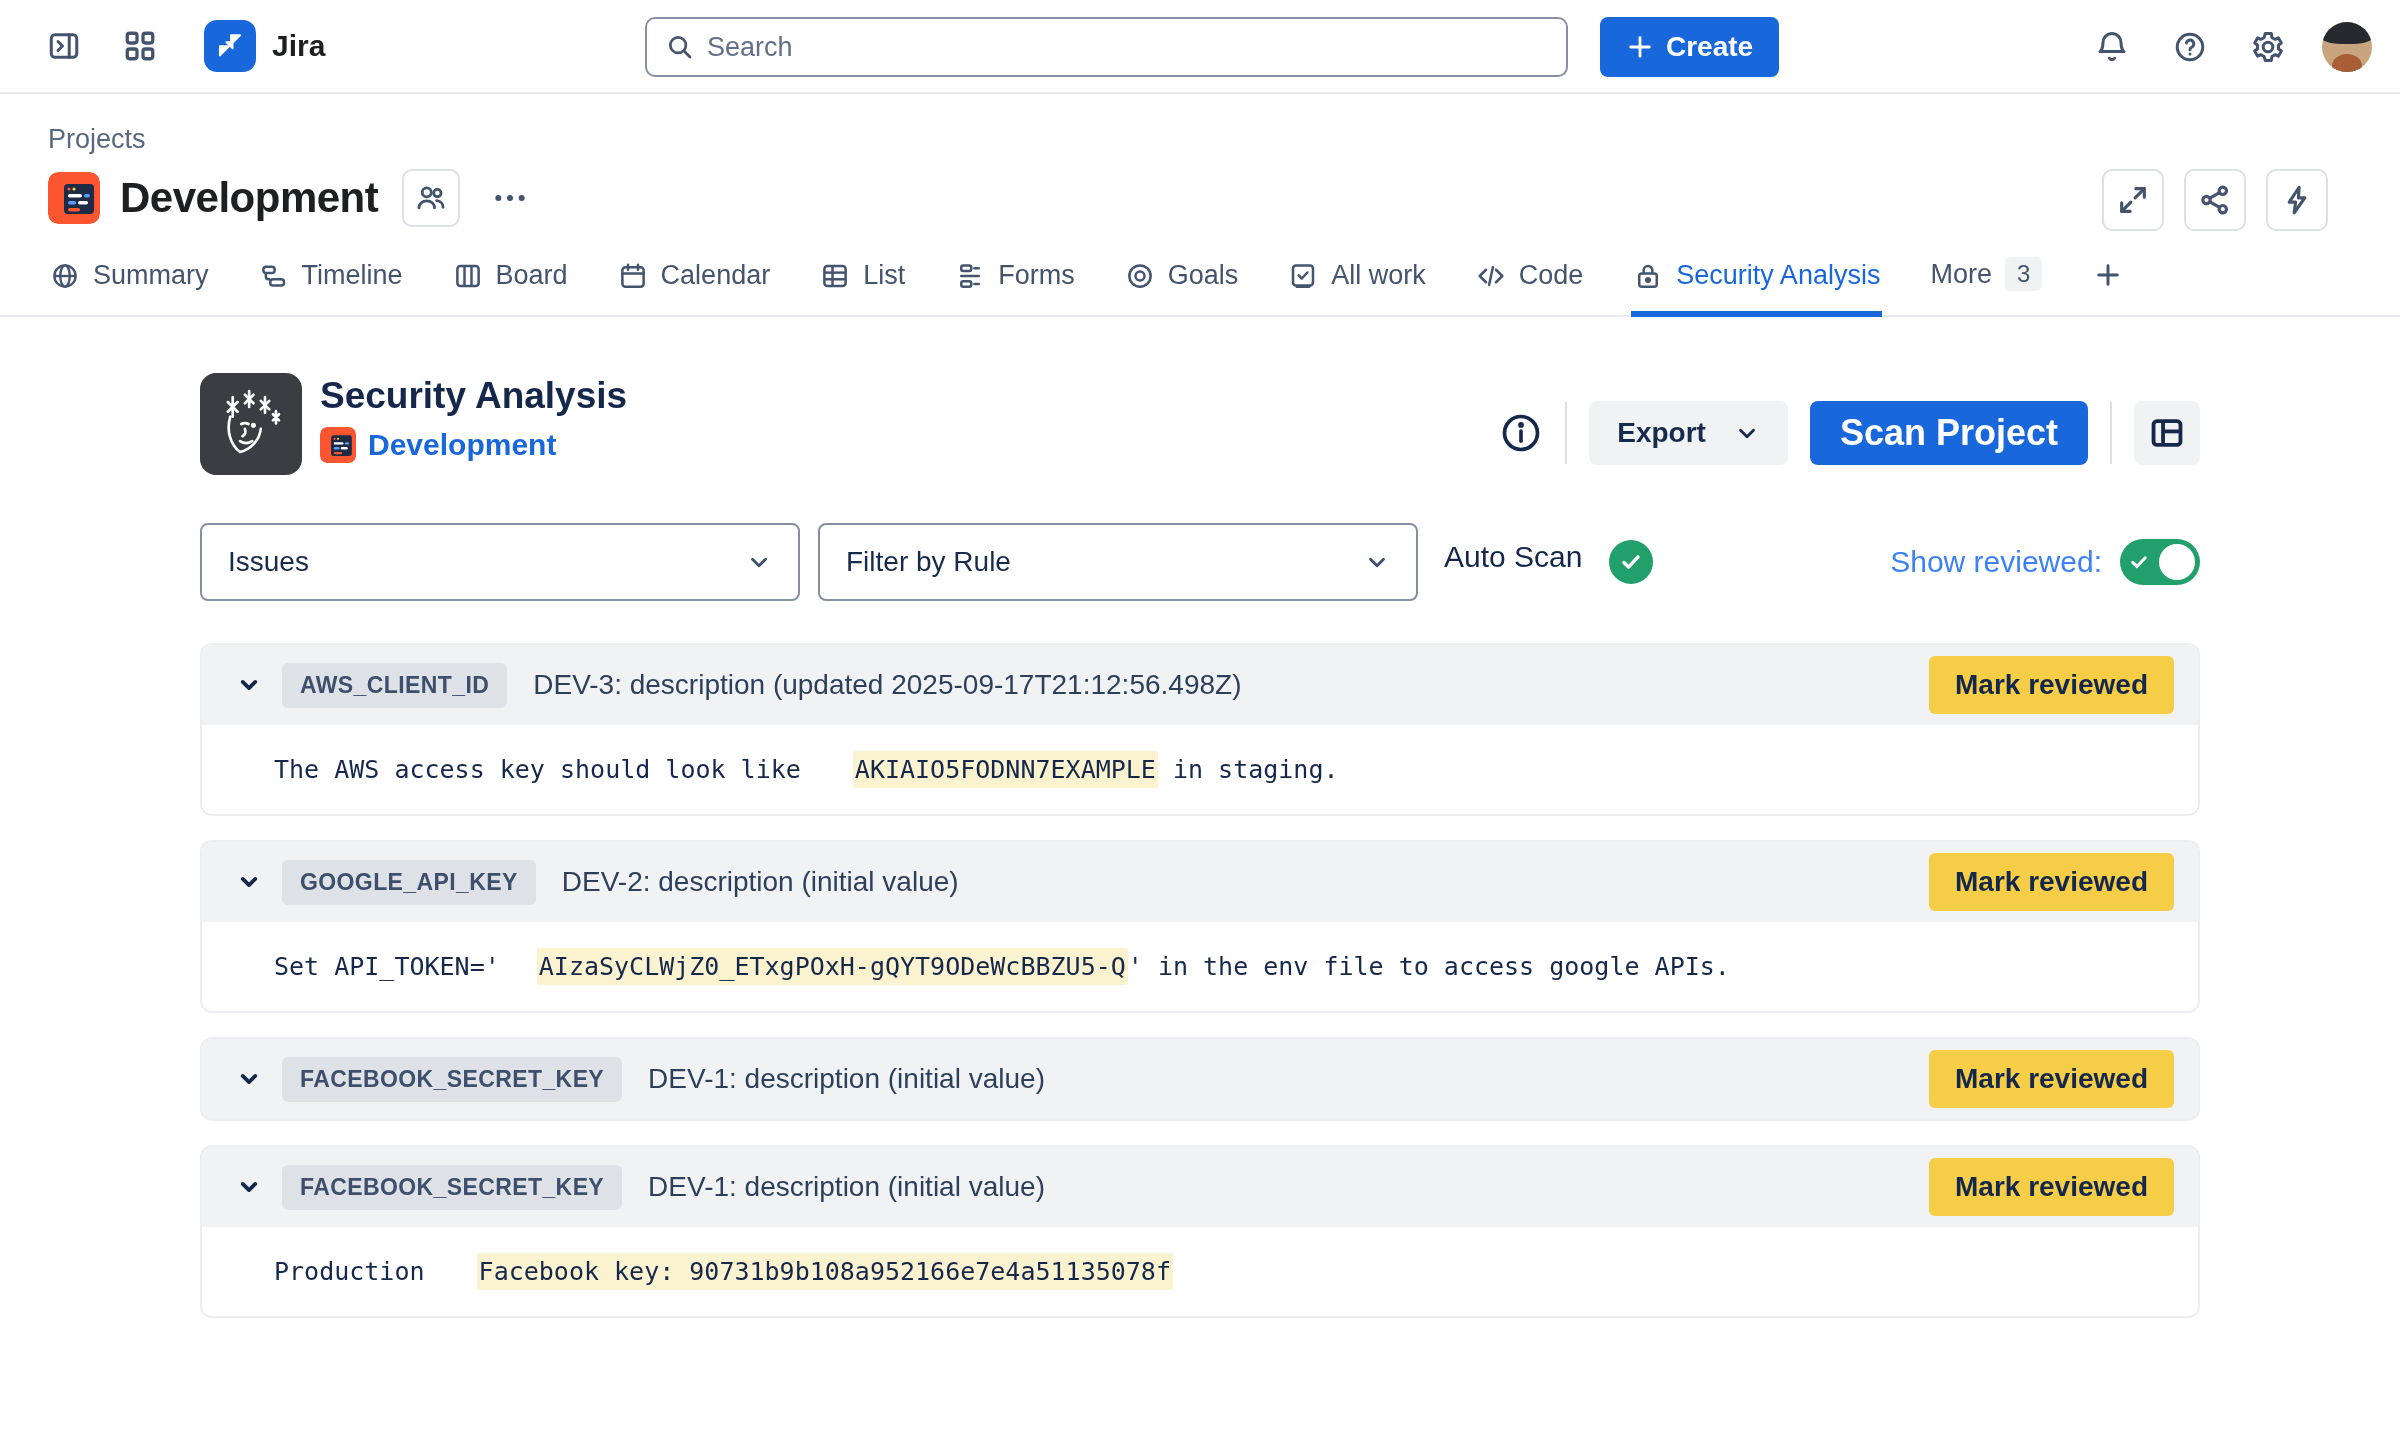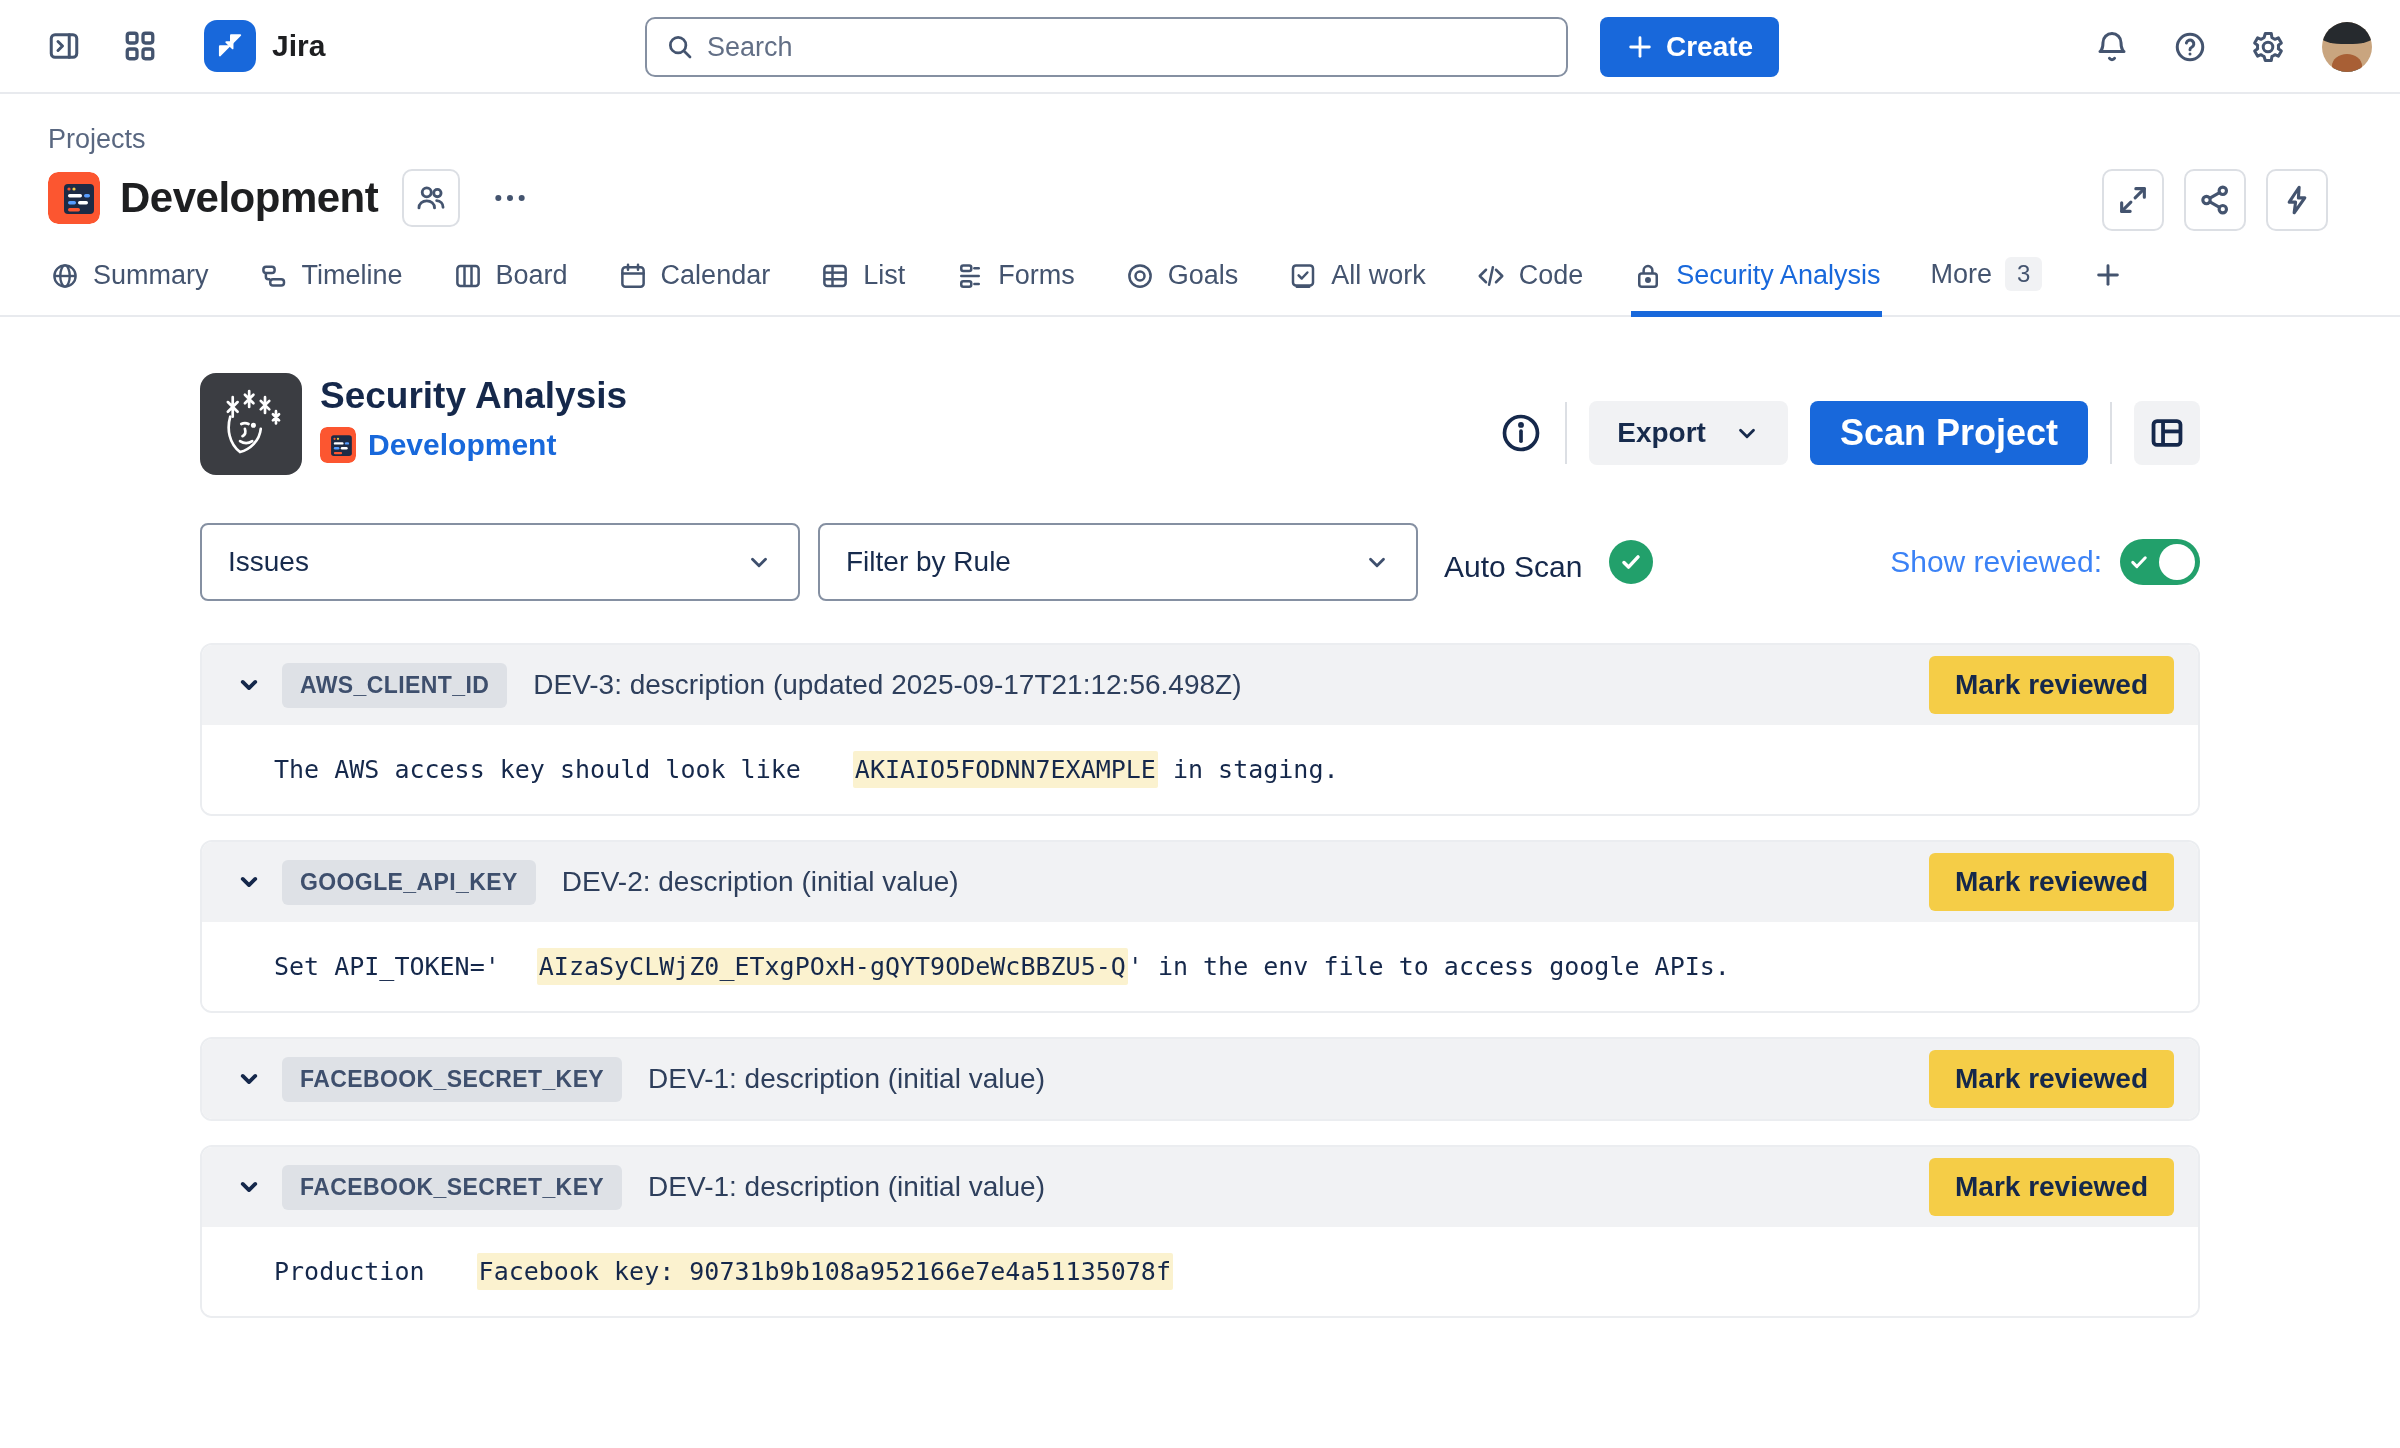--- a/index.html
+++ b/index.html
@@ -54,21 +54,21 @@
   .vdiv { width:2px; height:62px; background:#DCDFE4; }
   .export-btn { height:64px; padding:0 28px; background:#F1F2F4; border:none; border-radius:8px; font-size:28px; font-weight:600; color:#172B4D; display:flex; align-items:center; gap:28px; cursor:pointer; font-family:"Liberation Sans",sans-serif; }
   .scan-btn { height:64px; padding:0 30px; background:#1868DB; border:none; border-radius:8px; font-size:36px; font-weight:600; color:#fff; cursor:pointer; font-family:"Liberation Sans",sans-serif; }
   .panel-btn { width:66px; height:64px; background:#F1F2F4; border:none; border-radius:8px; display:flex; align-items:center; justify-content:center; cursor:pointer; }
 
   
   .filters { margin-top:48px; display:flex; align-items:center; }
   .select { width:600px; height:78px; border:2px solid #8590A2; border-radius:8px; background:#fff; display:flex; align-items:center; padding:0 26px; font-size:28px; color:#172B4D; cursor:pointer; }
   .select + .select { margin-left:18px; }
   .select .sel-label { flex:1; text-align:left; }
-  .autoscan { display:flex; align-items:flex-end; gap:27px; margin-left:26px; }
+  .autoscan { display:flex; align-items:flex-start; gap:27px; margin-left:26px; }
   .autoscan-label { font-size:30px; color:#15284B; }
   .check-circle { width:44px; height:44px; border-radius:50%; background:#22A06B; display:flex; align-items:center; justify-content:center; }
   .reviewed { margin-left:auto; display:flex; align-items:center; gap:18px; }
   .reviewed-label { font-size:30px; color:#3b82f6; }
   .toggle { width:80px; height:46px; border-radius:24px; background:#22A06B; border:none; position:relative; cursor:pointer; }
   .toggle .knob { position:absolute; right:5px; top:5px; width:36px; height:36px; background:#fff; border-radius:50%; }
   .toggle svg { position:absolute; left:9px; top:13px; }
 
   
   .issues { margin-top:42px; }

